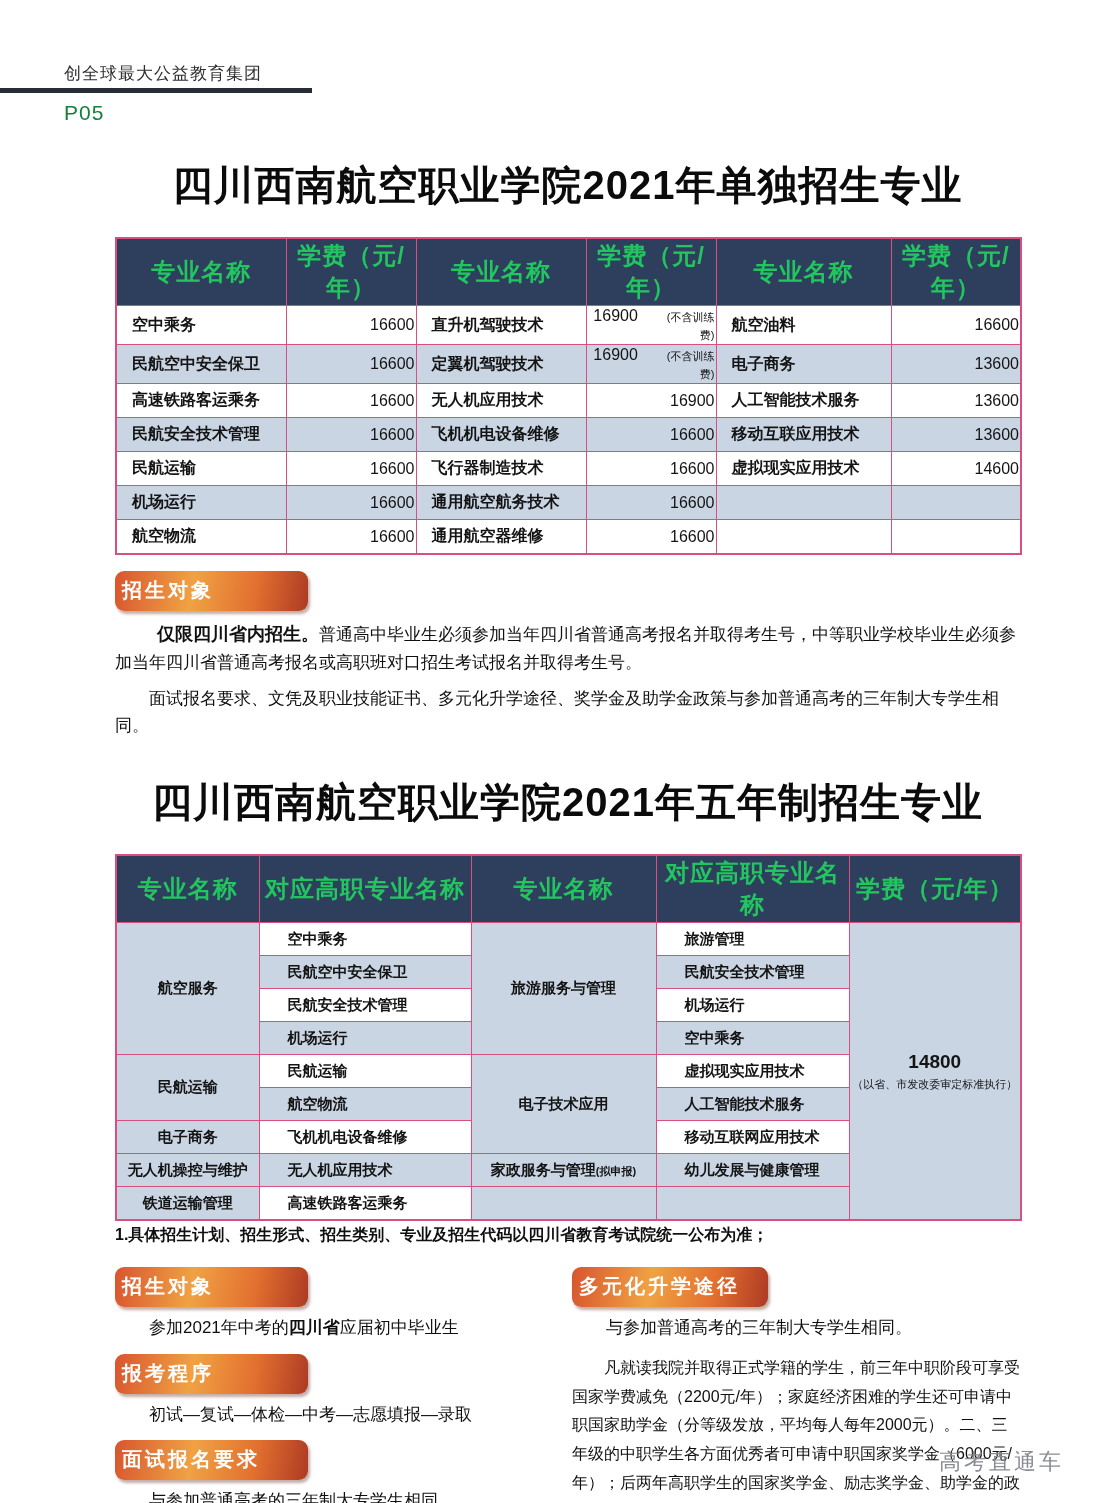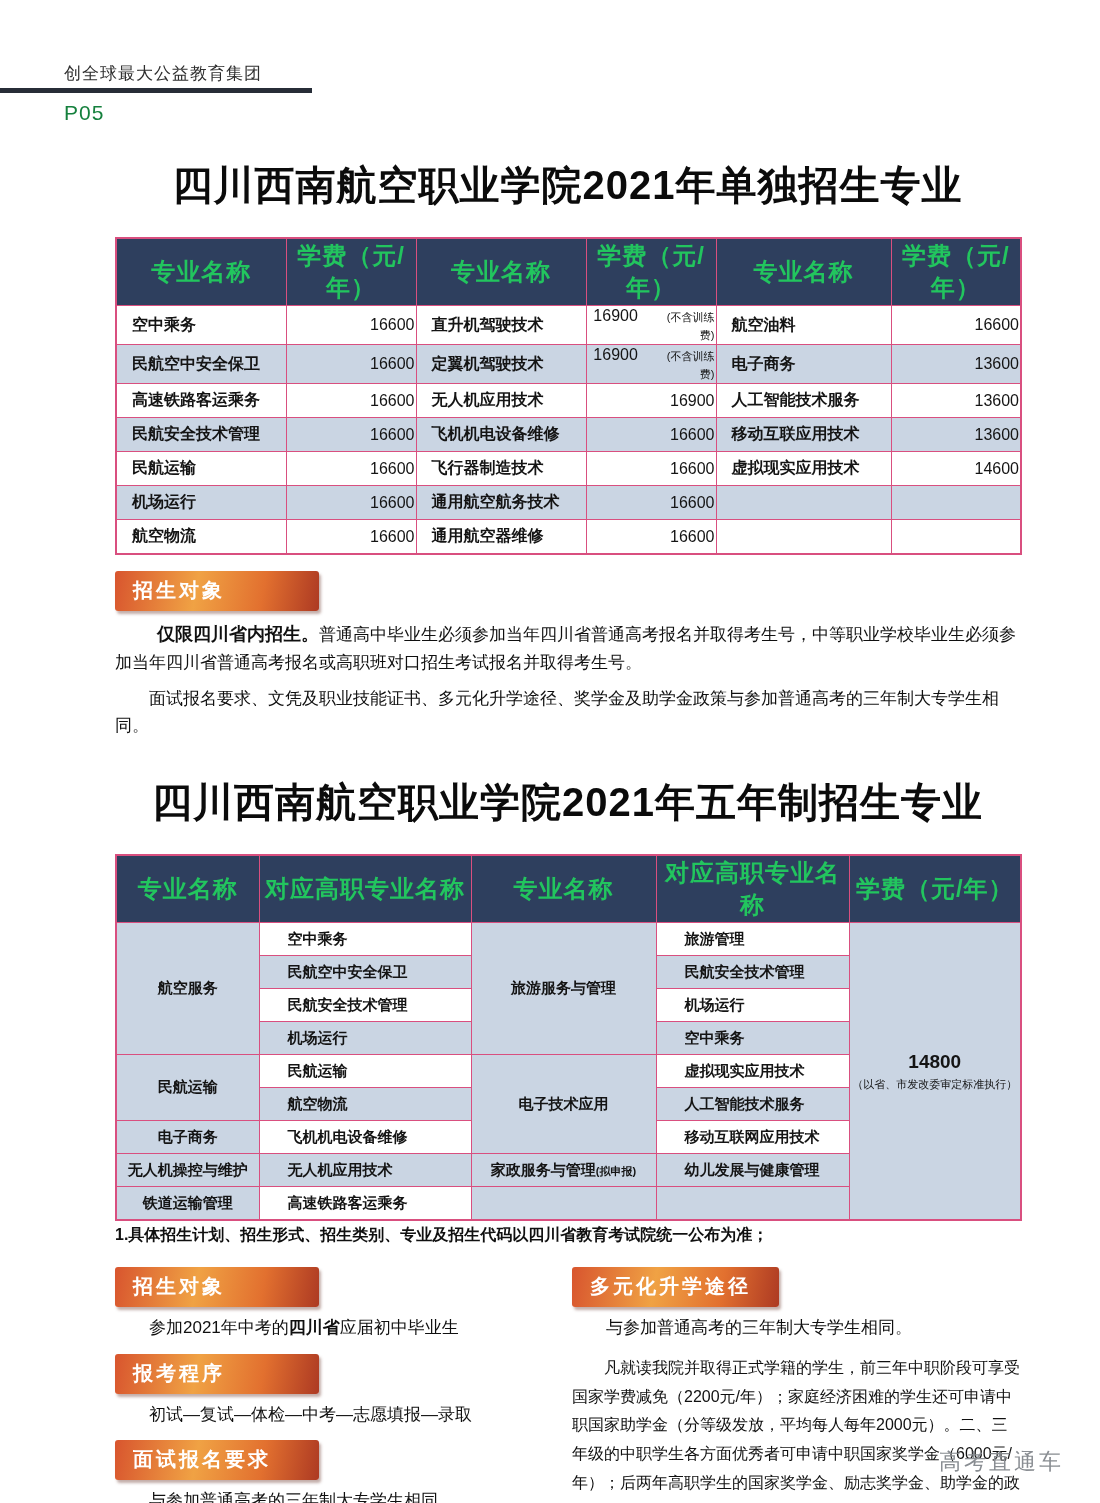--- a/index.html
+++ b/index.html
@@ -32,23 +32,23 @@
   .fee-note{font-size:11px;font-weight:normal;padding-left:29px;}
   .t2 td.group{background:var(--stripe,#cad5e3);text-align:center;}
   .t2 td.item{text-align:left;padding-left:28px;}
   .t2 td.alt{background:var(--stripe,#cad5e3);}
   .t2 td.feecell{background:var(--stripe,#cad5e3);text-align:center;}
   .fee-amount{font-size:19px;font-weight:bold;}
   .fee-std{font-size:11px;font-weight:normal;margin-top:4px;}
   .mini-note{font-size:11px;}
   
   .badge{
-    display:inline-block;min-width:158px;padding:6px 28px 7px 18px;margin:0;
+    display:inline-block;min-width:158px;padding:6px 28px 7px 7px;margin:0;
     background:linear-gradient(100deg,var(--badge-dark,#d8552e) 0%,var(--badge-light,#f0a244) 40%,#e2702f 72%,var(--badge-deep,#ad3a23) 100%);
-    color:#fff;font-size:20px;font-weight:bold;letter-spacing:3px;border-radius:3px;
+    color:#fff;font-size:20px;font-weight:bold;letter-spacing:3px;border-radius:9px;
     box-shadow:2px 3px 3px rgba(80,20,10,0.35);
   }
   .intro-block{margin-top:16px;}
   .intro-block p{margin:9px 0 4px 0;font-size:17px;line-height:1.6;text-indent:2em;color:#101010;}
   .lead{font-weight:bold;font-size:18px;margin-left:8px;}
   .title2{margin-top:36px;}
   .notes{margin-top:0;font-weight:bold;font-size:16px;line-height:1.75;color:#101010;}
   .notes div{margin:0;}
   .lower{display:flex;margin-top:18px;}
   .col-l{width:432px;}

